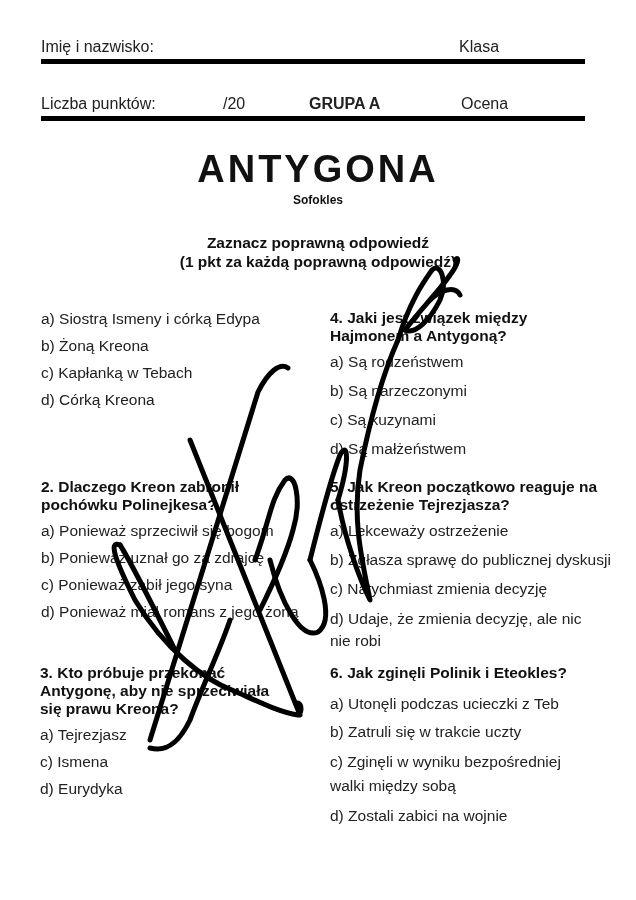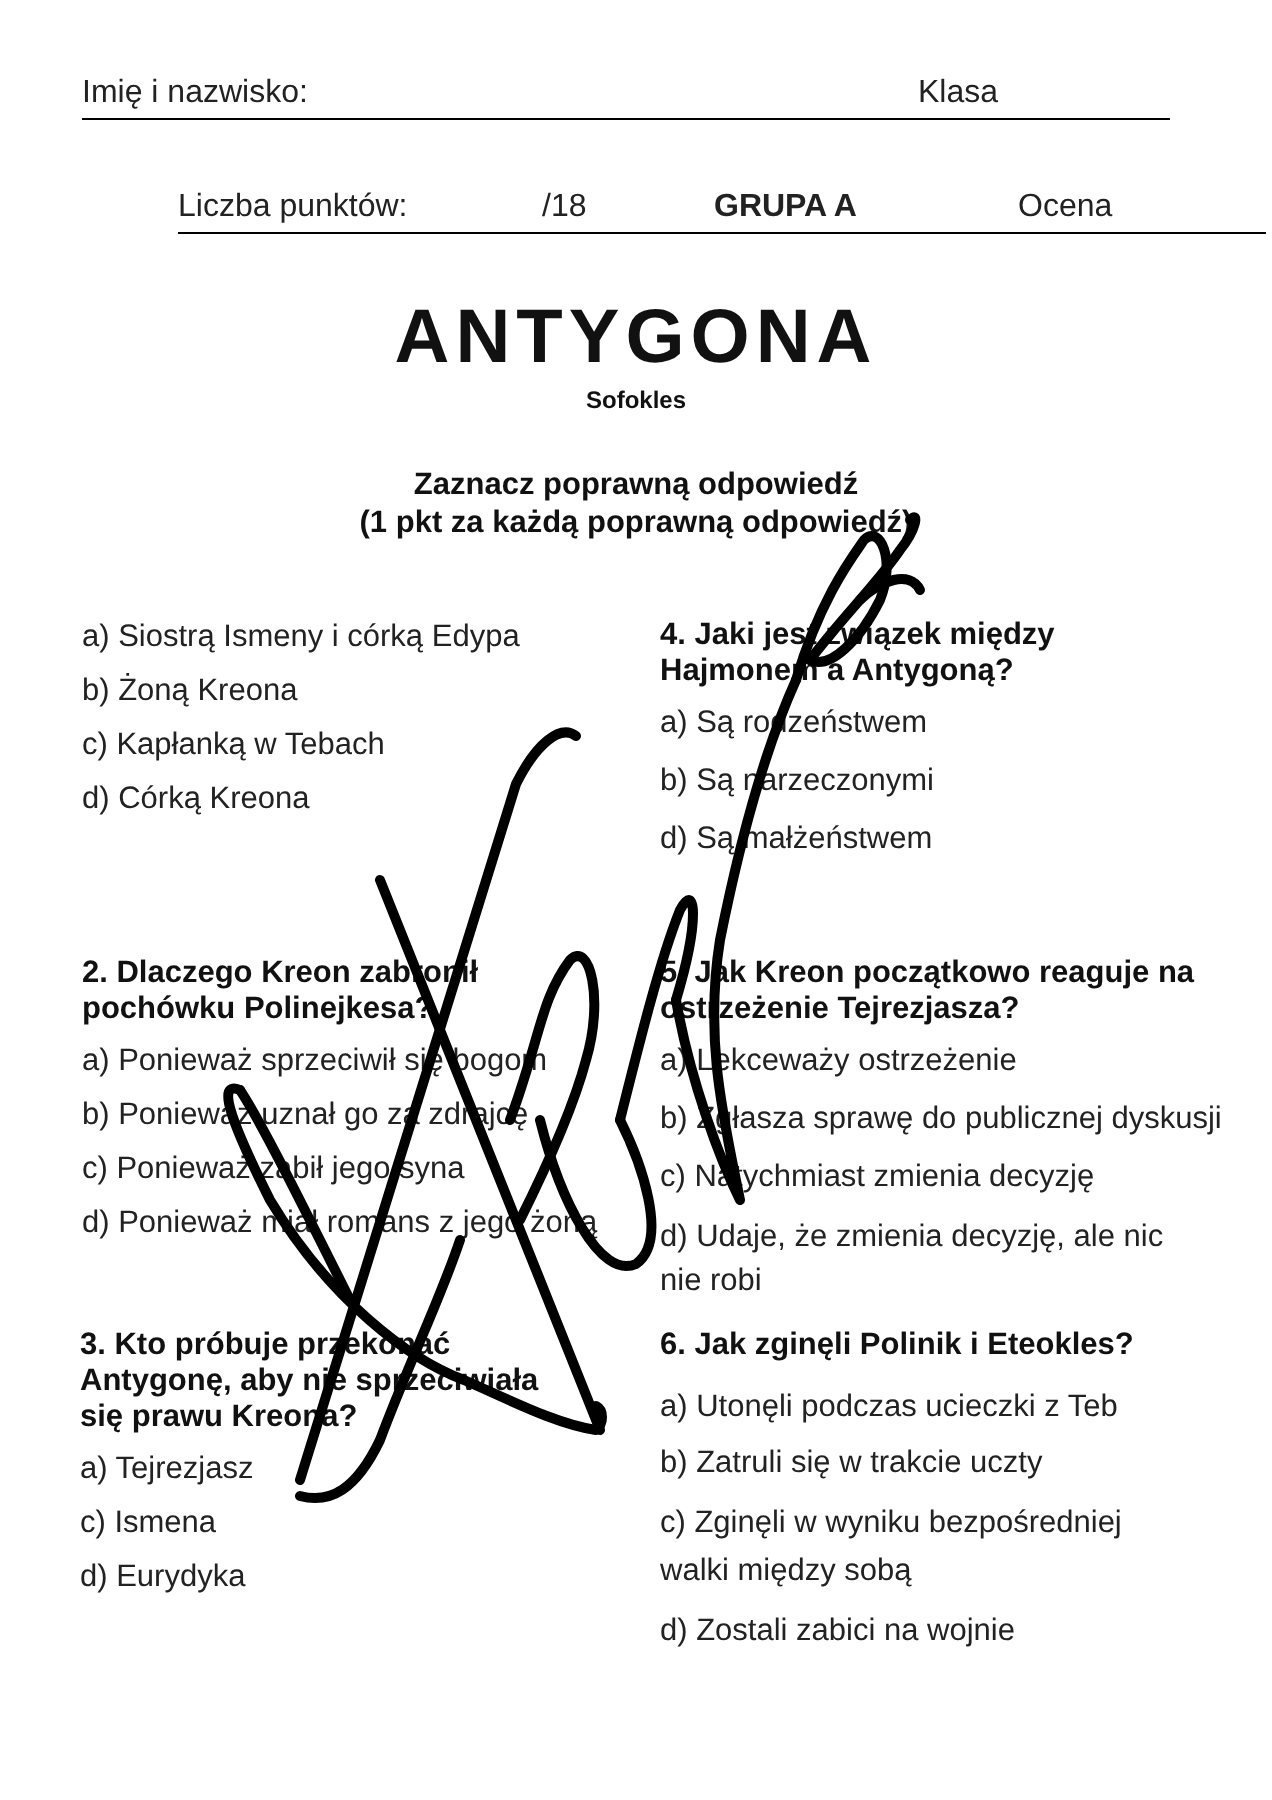--- a/index.html
+++ b/index.html
@@ -1,23 +1,23 @@
 <!DOCTYPE html>
 <html><head>
   <meta charset="utf-8">
   <style>
     html, body { margin: 0; padding: 0; }
     body {
       width: 636px; height: 900px; background: #ffffff; position: relative; overflow: hidden;
       font-family: "Liberation Sans", sans-serif; color: #111;
     }
-    .hdr-row { position: absolute; left: 41px; width: 544px; border-bottom: 1px solid #000000; height: 26px; }
+    .hdr-row { position: absolute; left: 41px; width: 544px; border-bottom: 5px solid #000000; height: 26px; }
     .hdr-row span { position: absolute; bottom: 3px; font-size: 16px; color: #222; }
     #row1 { top: 33px; }
-    #row2 { top: 90px; margin-left: 48px; }
+    #row2 { top: 90px; }
     .title { position: absolute; left: 0; width: 636px; text-align: center; top: 148px; font-size: 38px; font-weight: bold; letter-spacing: 3px; }
     .author { position: absolute; left: 0; width: 636px; text-align: center; top: 193px; font-size: 12px; font-weight: bold; }
     .instr { position: absolute; left: 0; width: 636px; text-align: center; top: 233px; font-size: 15.5px; font-weight: bold; line-height: 19px; }
     .q { position: absolute; width: 295px; }
     .q-title { font-size: 15.5px; font-weight: bold; line-height: 18px; margin-bottom: 7px; }
     .opt { font-size: 15.5px; line-height: 19px; margin-bottom: 8px; color: #222; }
     #q1 { left: 41px; top: 309px; }
     #q2 { left: 41px; top: 478px; }
     #q3 { left: 40px; top: 664px; }
     #q4 { left: 330px; top: 309px; width: 300px; }
@@ -29,21 +29,21 @@
   </style>
 </head>
 <body>
 
 <div class="hdr-row" id="row1">
   <span style="left:0">Imię i nazwisko:</span>
   <span style="left:418px">Klasa</span>
 </div>
 <div class="hdr-row" id="row2">
   <span style="left:0">Liczba punktów:</span>
-  <span style="left:182px">/18</span>
+  <span style="left:182px">/20</span>
   <span style="left:268px;font-weight:bold">GRUPA A</span>
   <span style="left:420px">Ocena</span>
 </div>
 
 <div class="title">ANTYGONA</div>
 <div class="author">Sofokles</div>
 <div class="instr">
   <div>Zaznacz poprawną odpowiedź</div>
   <div>(1 pkt za każdą poprawną odpowiedź)</div>
 </div>
@@ -67,20 +67,21 @@
   <div class="q-title" style="width:250px">3. Kto próbuje przekonać Antygonę, aby nie sprzeciwiała się prawu Kreona?</div>
   <div class="opt">a) Tejrezjasz</div>
   <div class="opt">c) Ismena</div>
   <div class="opt">d) Eurydyka</div>
 </div>
 
 <div class="q" id="q4">
   <div class="q-title" style="width:215px">4. Jaki jest związek między Hajmonem a Antygoną?</div>
   <div class="opt">a) Są rodzeństwem</div>
   <div class="opt">b) Są narzeczonymi</div>
+  <div class="opt">c) Są kuzynami</div>
   <div class="opt">d) Są małżeństwem</div>
 </div>
 
 <div class="q" id="q5">
   <div class="q-title" style="width:270px">5. Jak Kreon początkowo reaguje na ostrzeżenie Tejrezjasza?</div>
   <div class="opt">a) Lekceważy ostrzeżenie</div>
   <div class="opt">b) Zgłasza sprawę do publicznej dyskusji</div>
   <div class="opt">c) Natychmiast zmienia decyzję</div>
   <div class="opt" style="width:270px;line-height:22px">d) Udaje, że zmienia decyzję, ale nic nie robi</div>
 </div>

